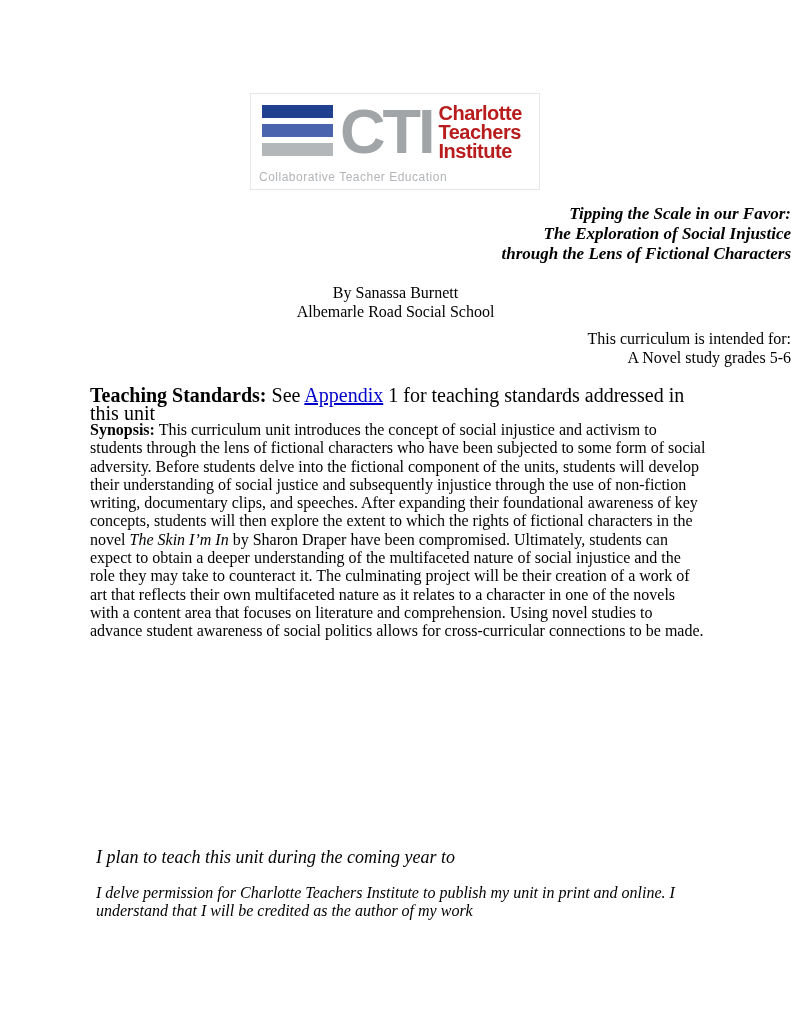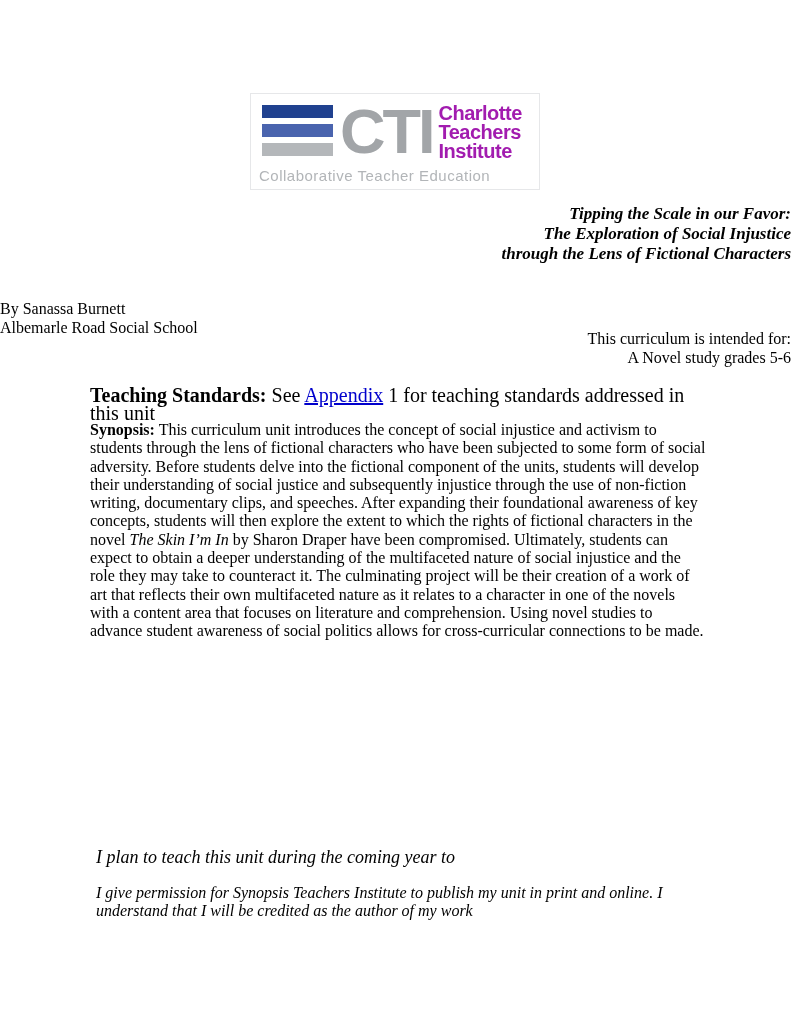--- a/index.html
+++ b/index.html
@@ -43,42 +43,42 @@
     margin-left: 6px;
     margin-top: 2px;
     font-weight: bold;
     font-size: 20px;
     line-height: 19px;
     letter-spacing: -0.5px;
   }
   .logo-tagline {
     position: absolute;
     left: 8px; bottom: 5px;
-    font-size: 15px;
+    font-size: 12px;
     letter-spacing: 0.5px;
     white-space: nowrap;
     font-weight: 400;
   }
 
   
   .title-block {
     position: absolute;
     top: 204px; left: 0;
     width: 100%;
     text-align: right;
     font-weight: bold;
     font-style: italic;
     font-size: 17px;
     line-height: 20px;
   }
   .byline-block {
     position: absolute;
-    top: 300px; left: 0;
+    top: 284px; left: 0;
     width: 100%;
-    text-align: left;
+    text-align: center;
     font-size: 16px;
     line-height: 18.5px;
   }
   .intended-block {
     position: absolute;
     top: 330px; left: 0;
     width: 100%;
     text-align: right;
     font-size: 16px;
     line-height: 18.5px;
@@ -128,21 +128,21 @@
 <div class="page">
 
   <div class="logo">
     <div class="logo-top">
       <div class="logo-bars">
         <div class="logo-bar" style="background: rgb(32, 65, 143);"></div>
         <div class="logo-bar" style="background: rgb(74, 100, 174);"></div>
         <div class="logo-bar" style="background: rgb(180, 183, 186);"></div>
       </div>
       <div class="logo-acronym" style="color: rgb(162, 165, 168);">CTI</div>
-      <div class="logo-name" style="color: #a21caf;">
+      <div class="logo-name" style="color: #b91c1c;">
         <div>Charlotte</div>
         <div>Teachers</div>
         <div>Institute</div>
       </div>
     </div>
     <div class="logo-tagline" style="color: rgb(178, 181, 184);">Collaborative Teacher Education</div>
   </div>
 
   <div class="title-block">
     <div>Tipping the Scale in our Favor:</div>
@@ -162,15 +162,15 @@
 
   <p class="standards-line">
     <span class="bold">Teaching Standards:</span><span> See </span><a class="doc-link" href="#" style="color: rgb(0, 0, 204);">Appendix</a><span> 1 for teaching standards addressed in this unit</span>
   </p>
 
   <p class="synopsis-para">
     <span class="bold">Synopsis:</span><span> This curriculum unit introduces the concept of social injustice and activism to students through the lens of fictional characters who have been subjected to some form of social adversity. Before students delve into the fictional component of the units, students will develop their understanding of social justice and subsequently injustice through the use of non-fiction writing, documentary clips, and speeches. After expanding their foundational awareness of key concepts, students will then explore the extent to which the rights of fictional characters in the novel </span><span class="italic">The Skin I’m In</span><span> by Sharon Draper have been compromised. Ultimately, students can expect to obtain a deeper understanding of the multifaceted nature of social injustice and the role they may take to counteract it. The culminating project will be their creation of a work of art that reflects their own multifaceted nature as it relates to a character in one of the novels with a content area that focuses on literature and comprehension. Using novel studies to advance student awareness of social politics allows for cross-curricular connections to be made.</span>
   </p>
 
   <p class="footer-note-1">I plan to teach this unit during the coming year to</p>
-  <p class="footer-note-2">I give permission for Synopsis Teachers Institute to publish my unit in print and online. I understand that I will be credited as the author of my work</p>
+  <p class="footer-note-2">I delve permission for Charlotte Teachers Institute to publish my unit in print and online. I understand that I will be credited as the author of my work</p>
 
 </div>
 
 </body></html>

